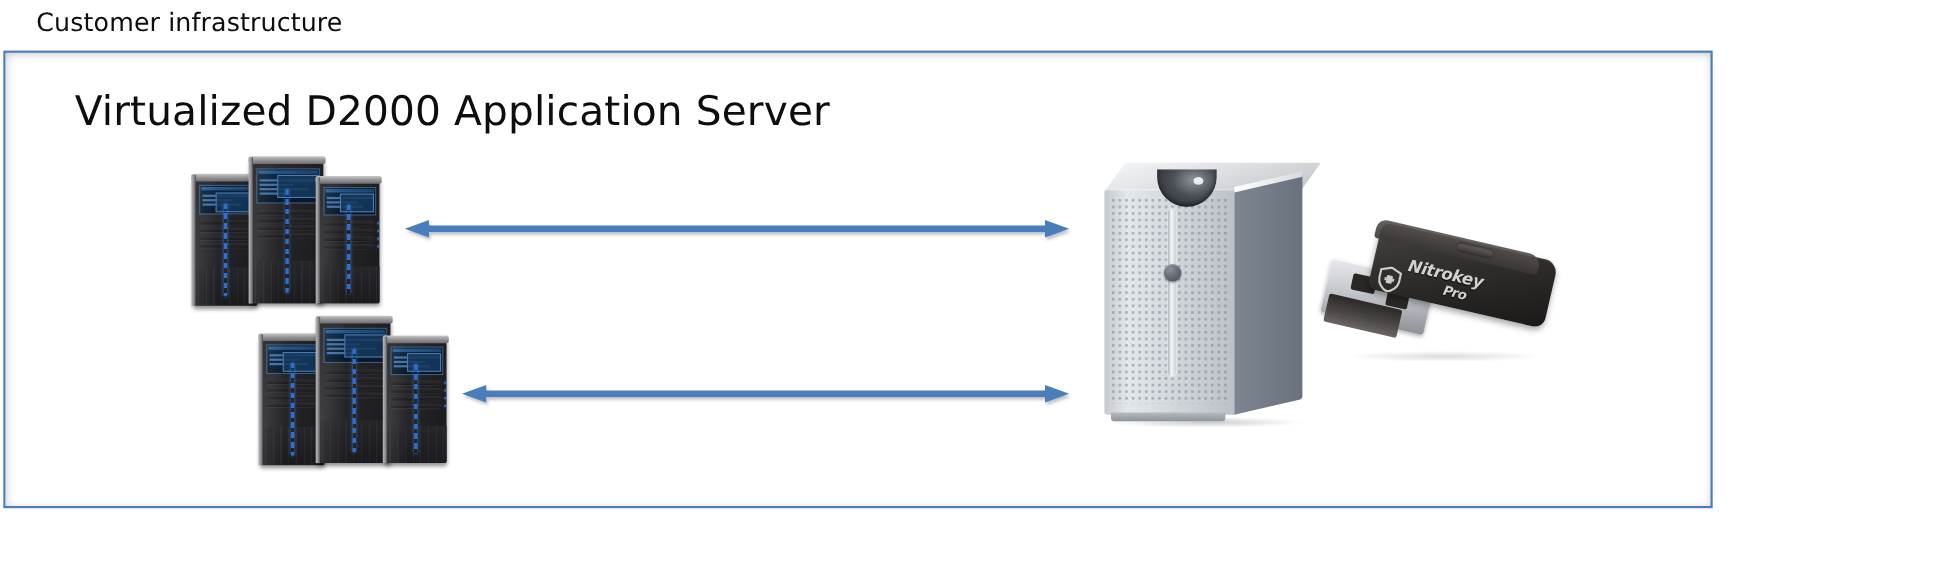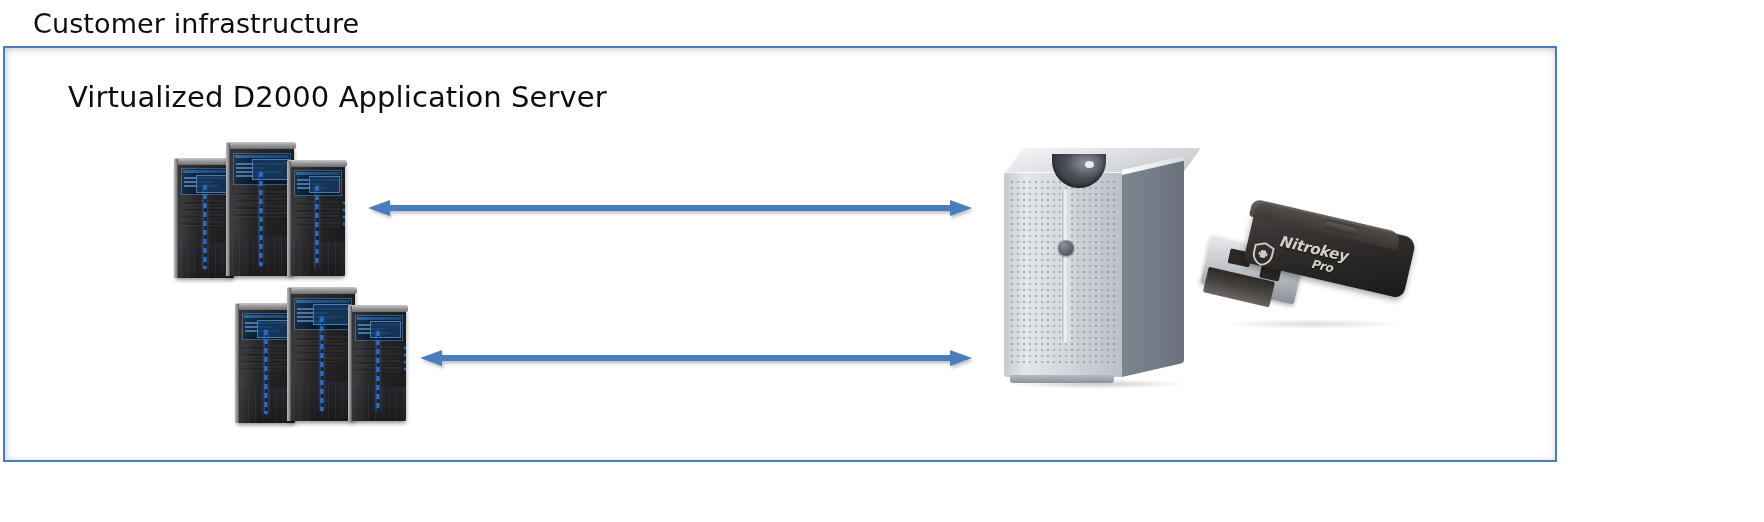--- a/index.html
+++ b/index.html
@@ -8,21 +8,21 @@
     width:1764px;height:522px;
     font-family:"DejaVu Sans","Liberation Sans",sans-serif;
     -webkit-font-smoothing:antialiased;
     overflow:hidden;position:relative;
   }
   .canvas{position:absolute;left:0;top:0;width:1764px;height:522px;}
 
   
   .outer-title{
     position:absolute;left:33px;top:8px;
-    font-size:27px;color:#0d0d0d;
+    font-size:23px;color:#0d0d0d;
     font-family:"DejaVu Sans","Liberation Sans",sans-serif;
     white-space:nowrap;letter-spacing:.1px;
   }
 
   
   .frame{
     position:absolute;left:3px;top:46px;
     width:1554px;height:416px;
     border:2px solid #4a7ebb;
     background:#ffffff;
@@ -32,21 +32,21 @@
     position:absolute;left:0;top:0;right:0;bottom:0;
     box-shadow:inset 0 5px 9px -4px rgba(120,130,145,.35),
                inset 5px 0 9px -4px rgba(120,130,145,.28),
                inset -4px 0 8px -4px rgba(120,130,145,.18),
                inset 0 -3px 7px -4px rgba(120,130,145,.14);
     pointer-events:none;
   }
 
   
   .heading{
-    position:absolute;font-size:29px;color:#0d0d0d;white-space:nowrap;
+    position:absolute;font-size:37px;color:#0d0d0d;white-space:nowrap;
     font-family:"DejaVu Sans","Liberation Sans",sans-serif;letter-spacing:.1px;
   }
   .heading.left{left:68px;top:80px;}
   .heading.right{left:911px;top:80px;}
 
   
   .cluster{position:absolute;width:225px;height:145px;}
 
   
   .tw{position:absolute;}

